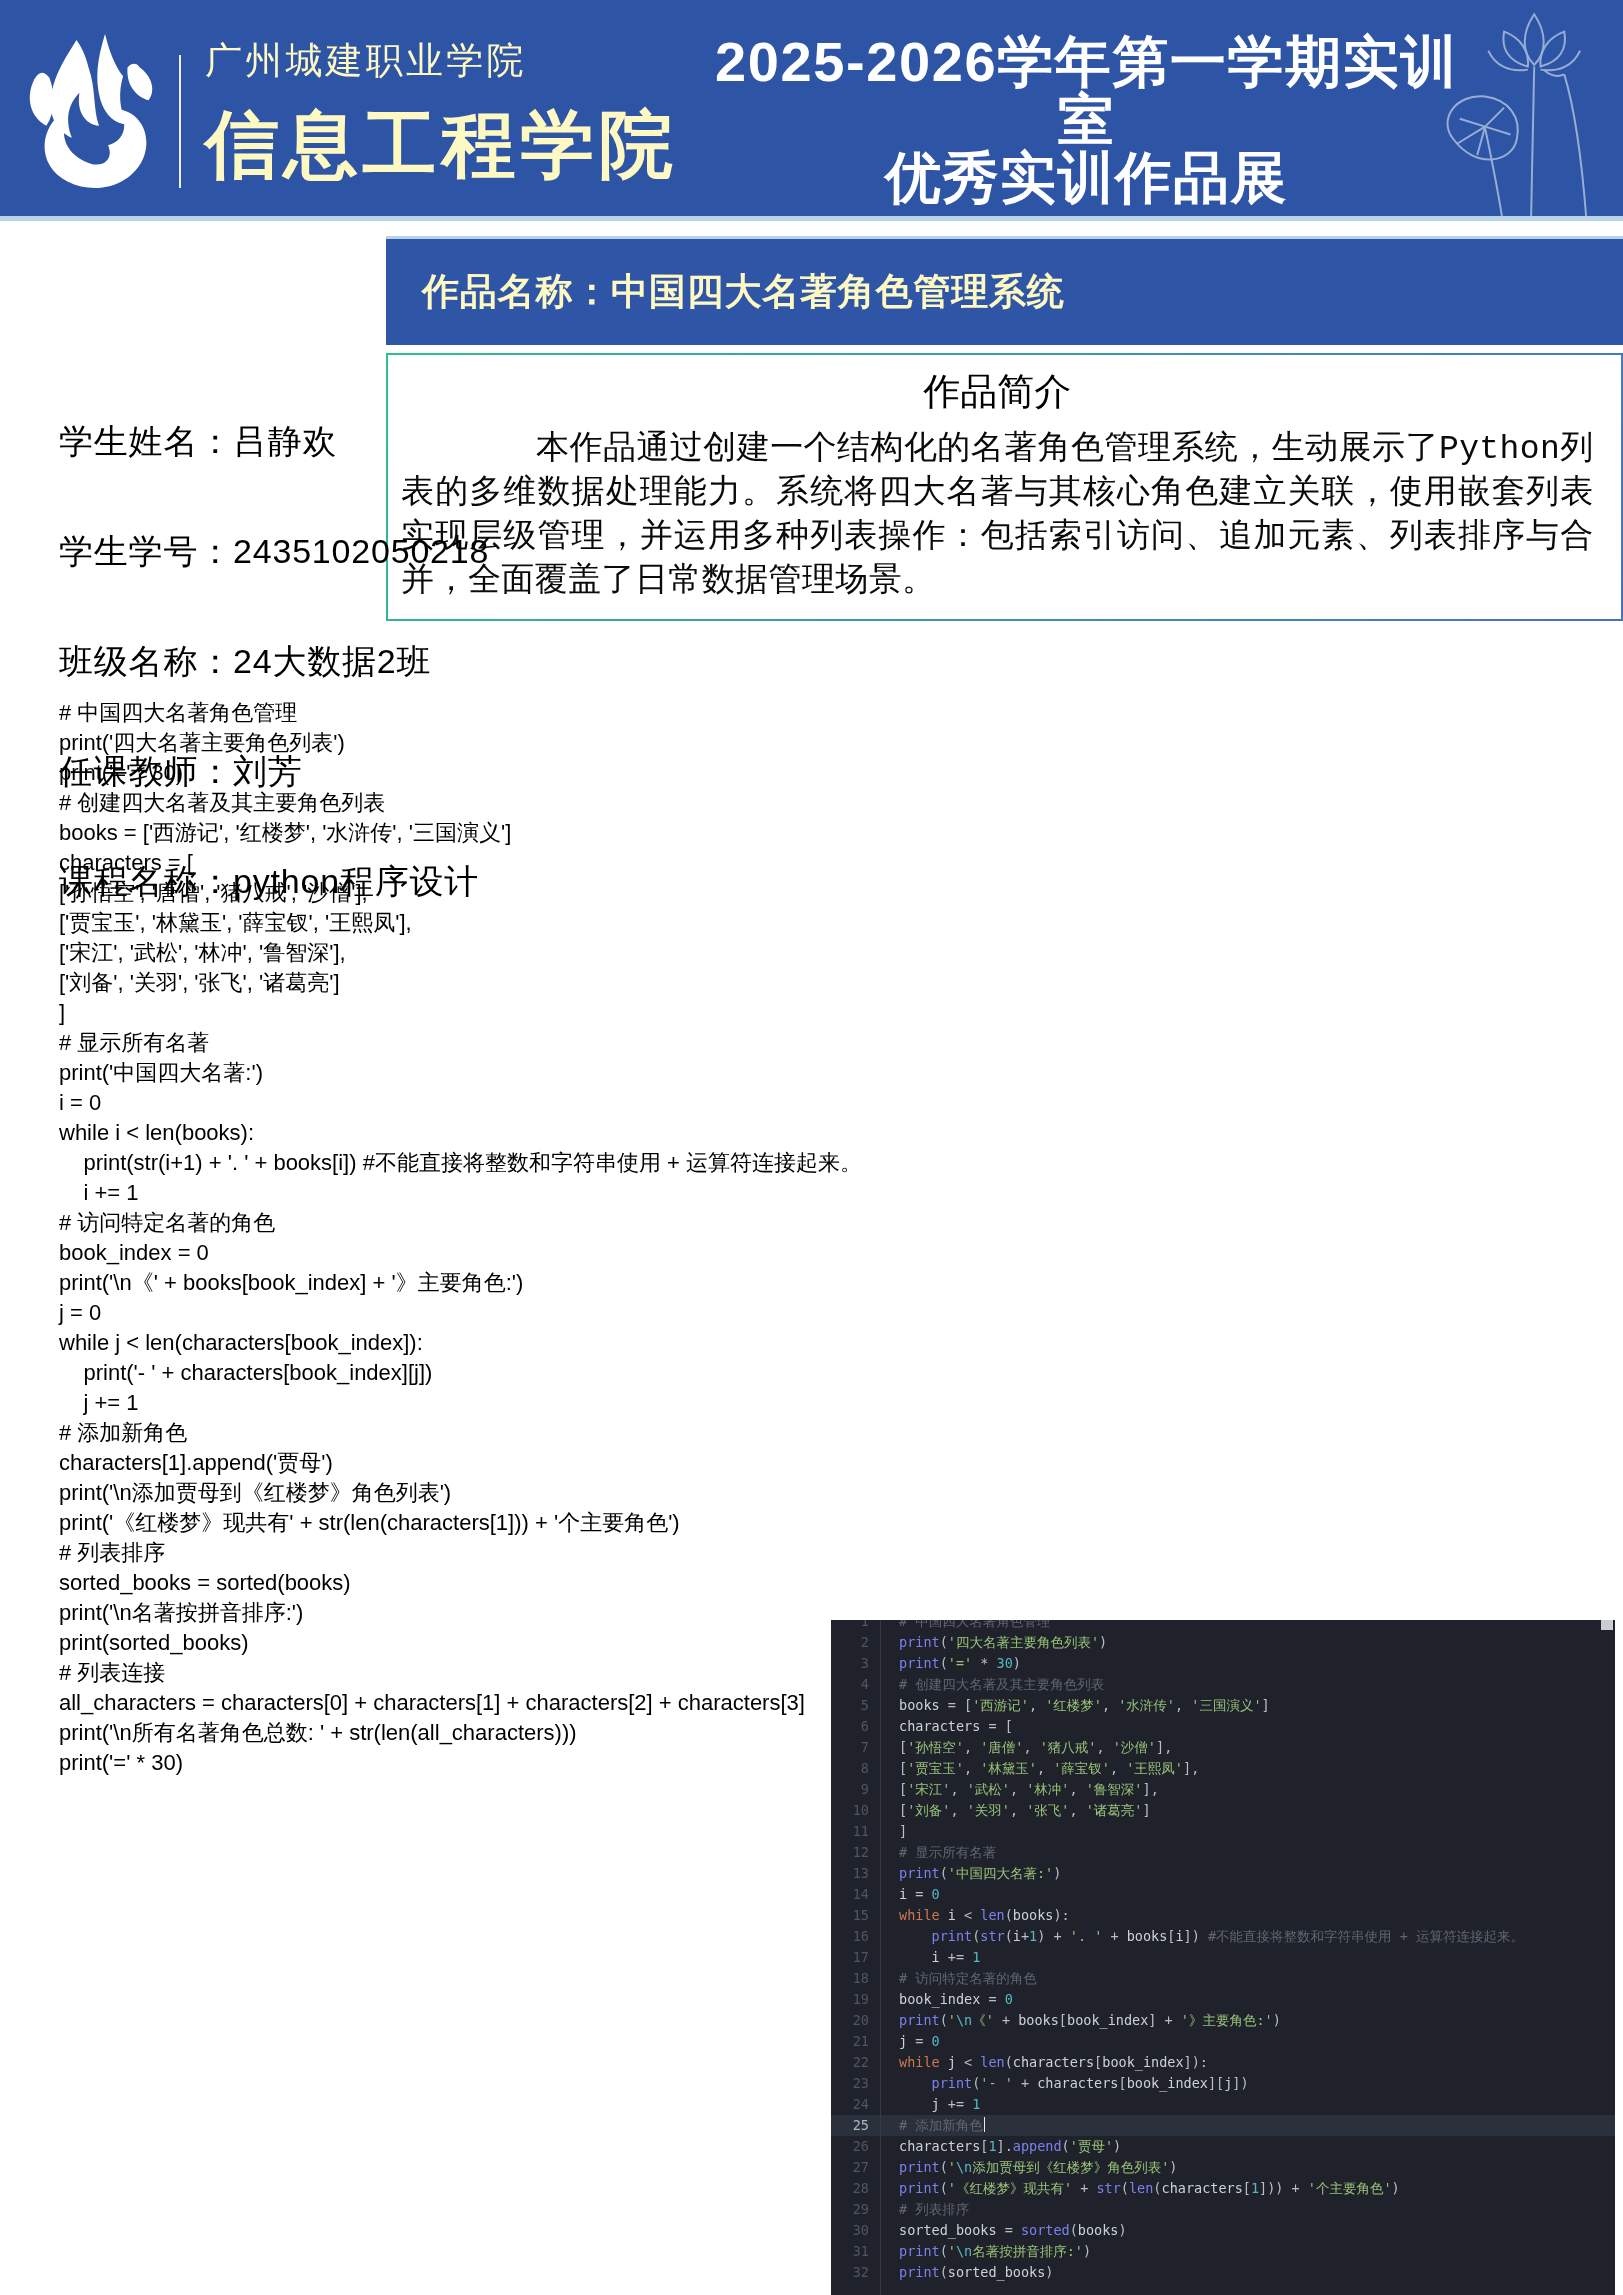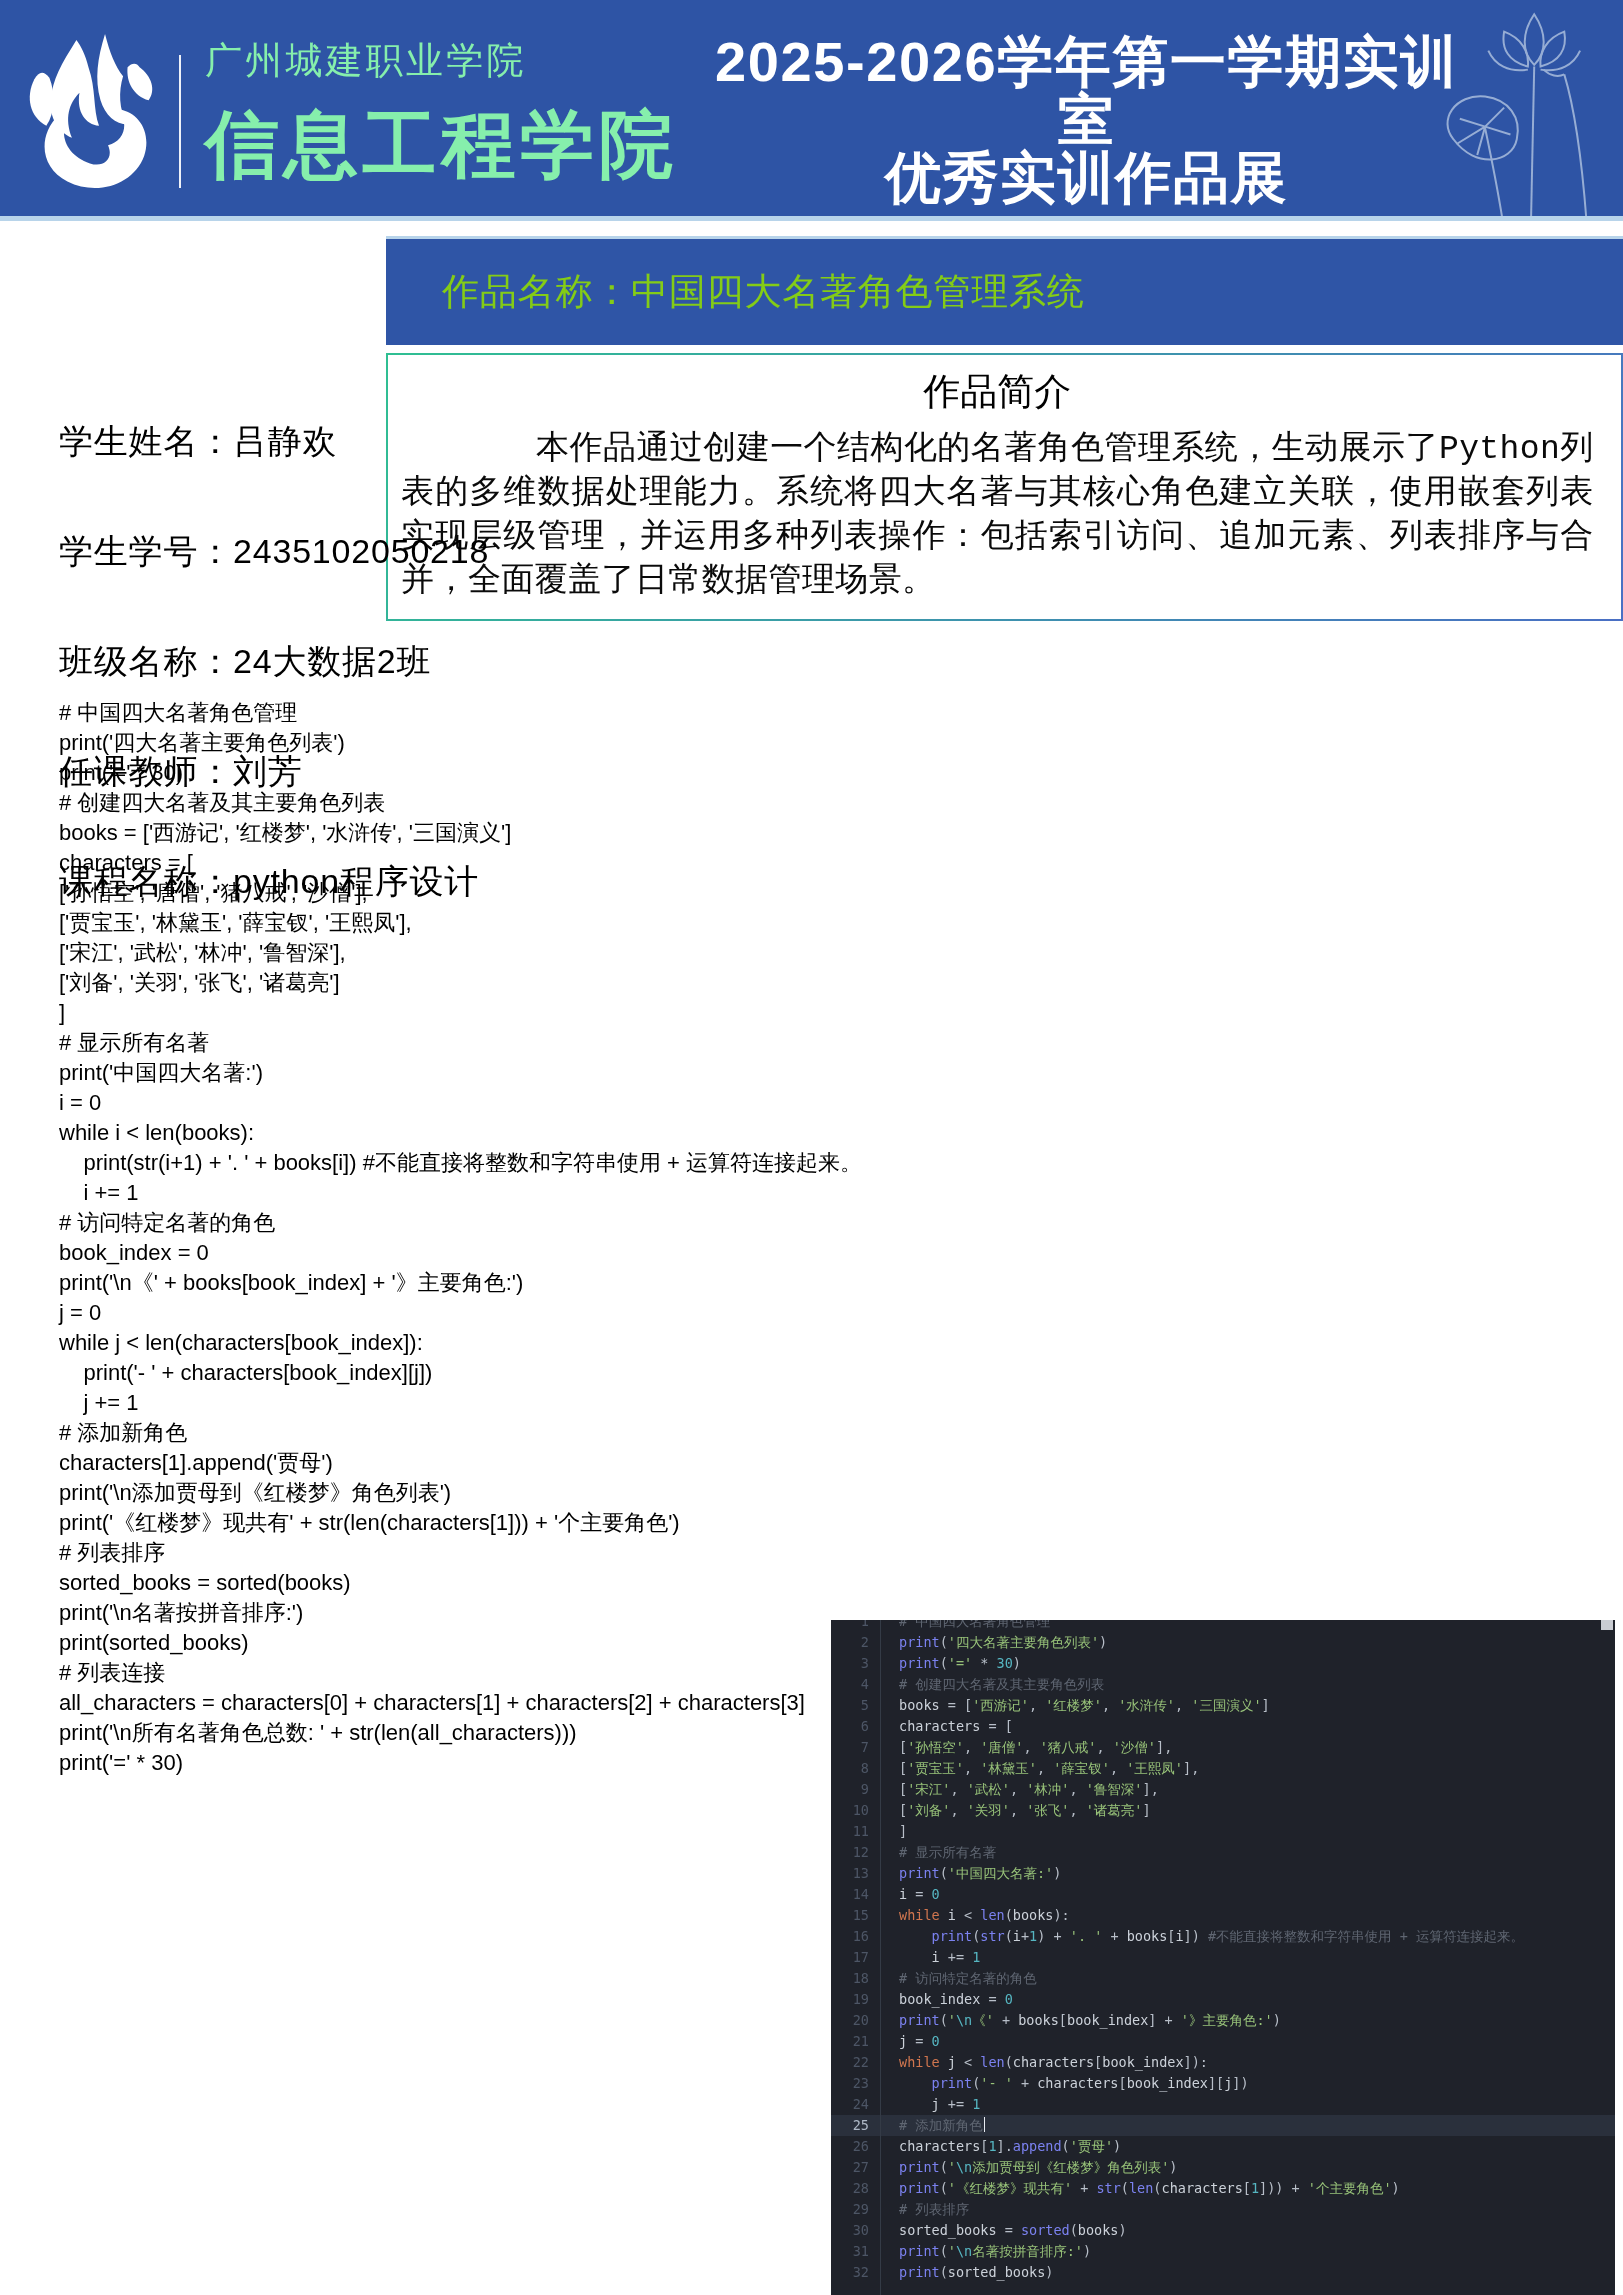--- a/index.html
+++ b/index.html
@@ -14,35 +14,35 @@
   }
   .header-accent{
     position:absolute;left:0;top:216px;width:1623px;height:4.8px;
     background:var(--accent-line,#b8d4ea);
   }
   .logo{position:absolute;left:22px;top:22px;width:151px;height:173px;}
   .logo-divider{
     position:absolute;left:179px;top:55px;width:2.4px;height:133px;
     background:rgba(255,255,255,.92);
   }
-  .school{position:absolute;left:205px;top:36px;color:#86efac;}
+  .school{position:absolute;left:205px;top:36px;color:#fef9c3;}
   .school-line1{font-size:37px;letter-spacing:3.2px;font-weight:500;}
   .school-line2{font-size:74px;font-weight:bold;letter-spacing:4.8px;margin-top:9.5px;}
   .main-title{
     position:absolute;left:698px;top:33px;width:777px;text-align:center;
     color:#fff;font-weight:bold;font-size:56px;line-height:58px;letter-spacing:1.6px;
   }
   .lotus{position:absolute;right:0;top:0;width:214px;height:220px;opacity:.62;}
   
   .works-bar{
     position:absolute;left:386px;top:236px;width:1237px;height:109px;
     background:var(--bar-blue,#2f55a6);border-top:3.2px solid var(--accent-line,#b8d4ea);
     box-sizing:border-box;display:flex;align-items:center;
   }
-  .works-bar-label{color:#84cc16;font-size:37px;padding-left:56px;letter-spacing:0.8px;}
+  .works-bar-label{color:#fef9c3;font-size:37px;padding-left:36px;letter-spacing:0.8px;font-weight:bold;}
   
   .intro-box{
     position:absolute;left:386px;top:353px;width:1237px;height:268px;
     background:linear-gradient(125deg,var(--border-green,#2fbf92),var(--border-blue,#4a6fc4));
     padding:2.4px;box-sizing:border-box;font-family:Liberation Mono, monospace;
   }
   .intro-inner{width:100%;height:100%;background:#fff;box-sizing:border-box;padding:8px 27px 6.3px 12.7px;}
   .intro-title{text-align:center;font-size:37px;margin-top:3.2px;}
   .intro-body{
     margin-top:11px;font-size:33px;line-height:44px;text-indent:135px;

